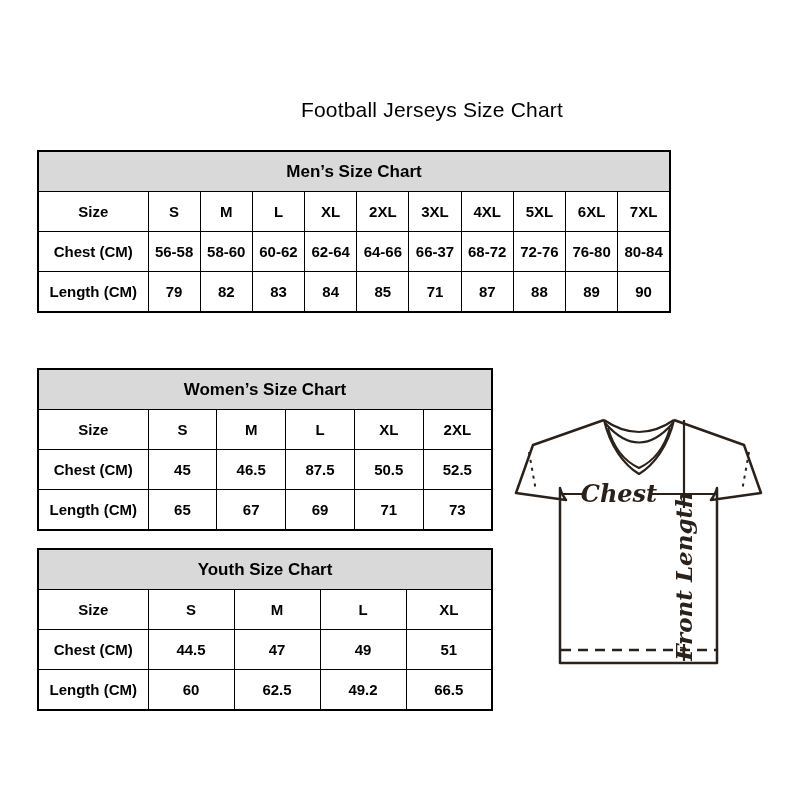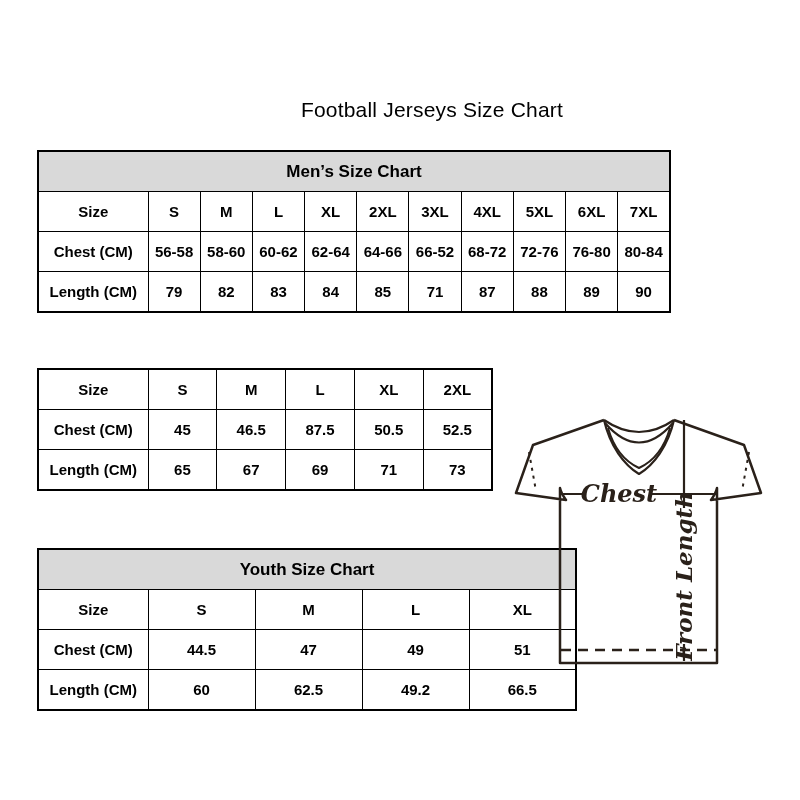--- a/index.html
+++ b/index.html
@@ -15,21 +15,21 @@
     position:absolute;border-collapse:collapse;table-layout:fixed;
     border:2px solid #000;background:#fff;
   }
   table.tbl td{
     border:1px solid #000;text-align:center;vertical-align:middle;
     font-weight:700;font-size:15px;height:39px;padding:0 2px;
   }
   table.tbl tr.hdr td{background:#d9d9d9;font-size:17px}
   table.men{left:37px;top:150px;width:634px}
   table.women{left:37px;top:368px;width:456px}
-  table.youth{left:37px;top:548px;width:540px}
+  table.youth{left:37px;top:548px;width:456px}
   col.c0{width:110px}
   .jersey{position:absolute;left:503px;top:404px}
   .jersey .ln{stroke:#2a211a;fill:none;stroke-linejoin:round;stroke-linecap:butt}
   .jersey text{
     font-family:"DejaVu Serif",serif;font-style:italic;font-weight:700;
     fill:#2a211a;
   }
 </style>
 </head>
 <body>
@@ -58,21 +58,21 @@
     <td>6XL</td>
     <td>7XL</td>
   </tr>
   <tr>
     <td>Chest (CM)</td>
     <td>56-58</td>
     <td>58-60</td>
     <td>60-62</td>
     <td>62-64</td>
     <td>64-66</td>
-    <td>66-52</td>
+    <td>66-37</td>
     <td>68-72</td>
     <td>72-76</td>
     <td>76-80</td>
     <td>80-84</td>
   </tr>
   <tr>
     <td>Length (CM)</td>
     <td>79</td>
     <td>82</td>
     <td>83</td>
@@ -86,20 +86,23 @@
   </tr>
 </tbody>
   </table>
 
 <table class="tbl women">
   <colgroup>
       <col class="c0">
       <col span="5">
     </colgroup>
   <tbody>
+      <tr class="hdr">
+    <td colspan="6">Women’s Size Chart</td>
+  </tr>
   <tr>
     <td>Size</td>
     <td>S</td>
     <td>M</td>
     <td>L</td>
     <td>XL</td>
     <td>2XL</td>
   </tr>
   <tr>
     <td>Chest (CM)</td>

